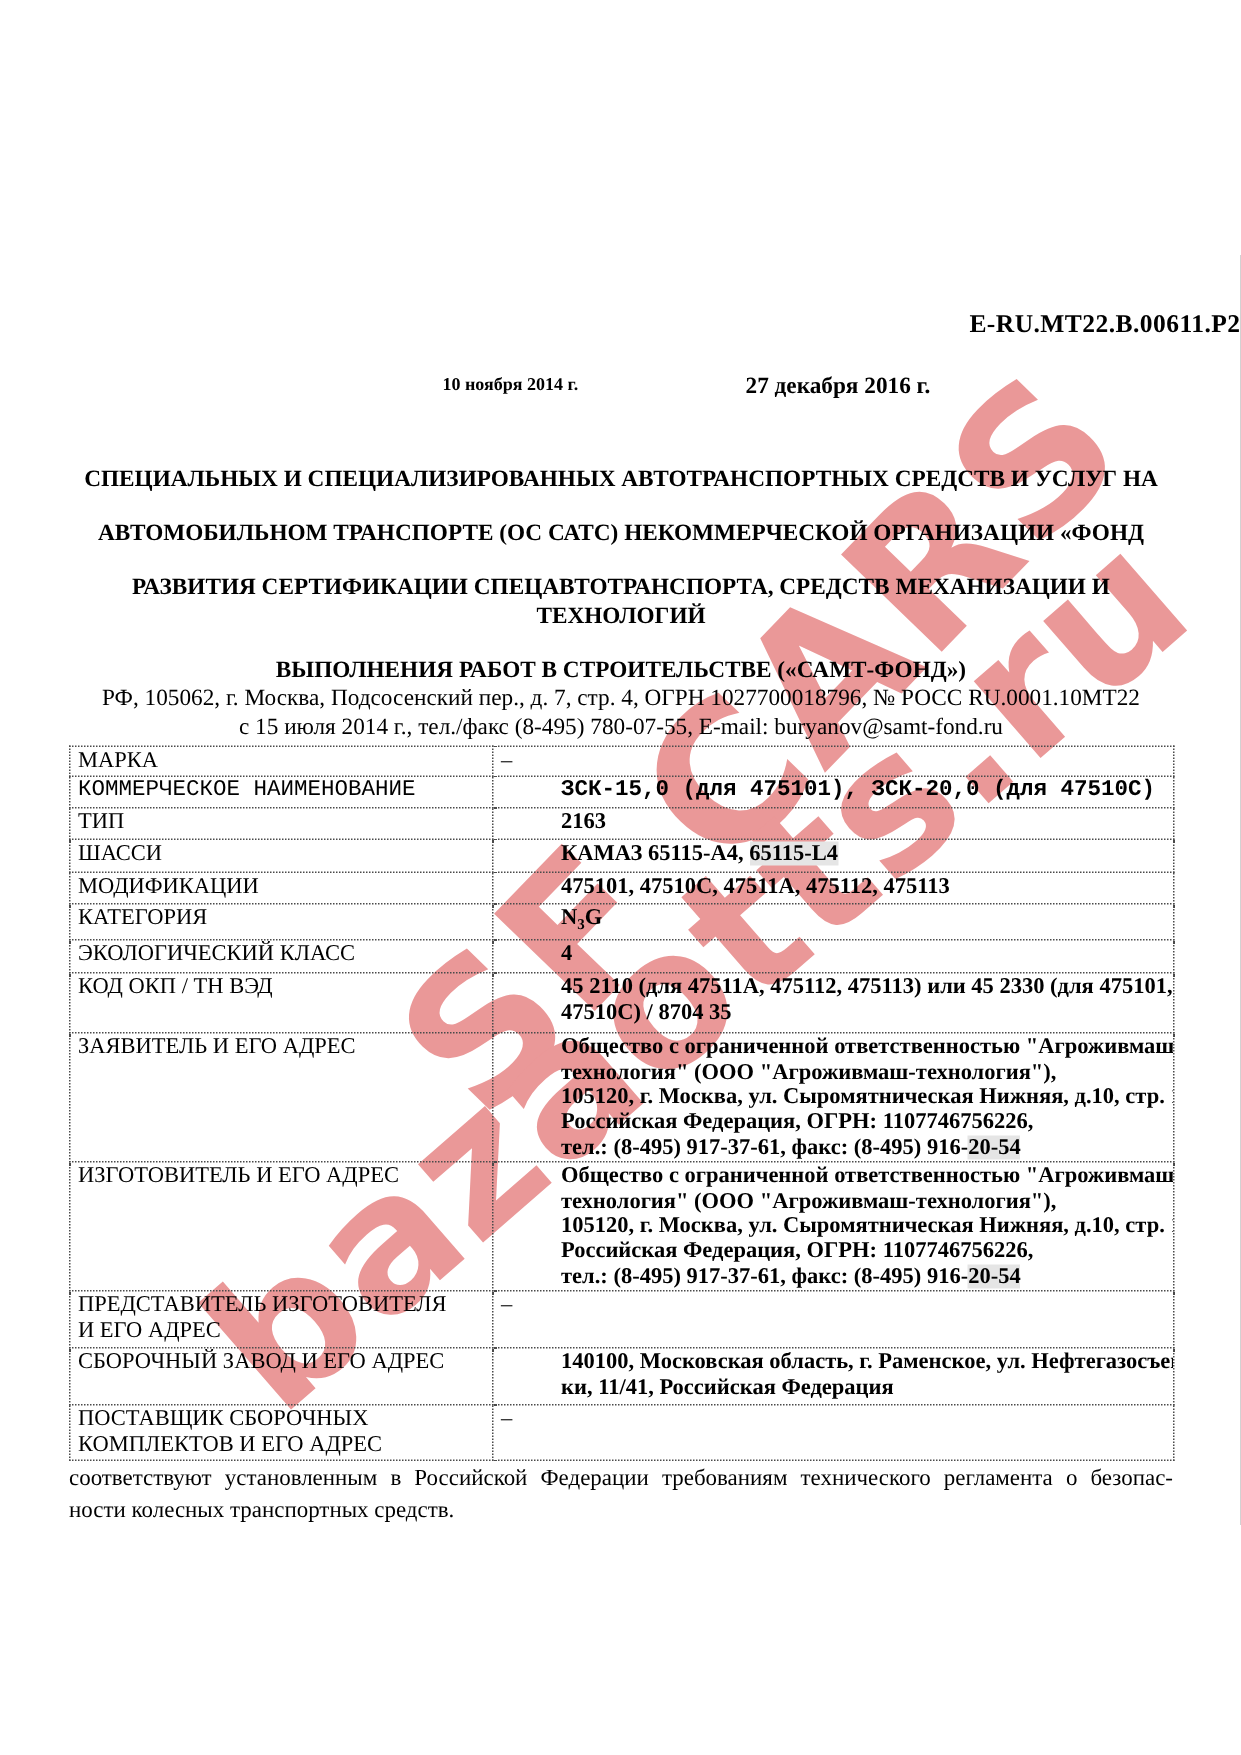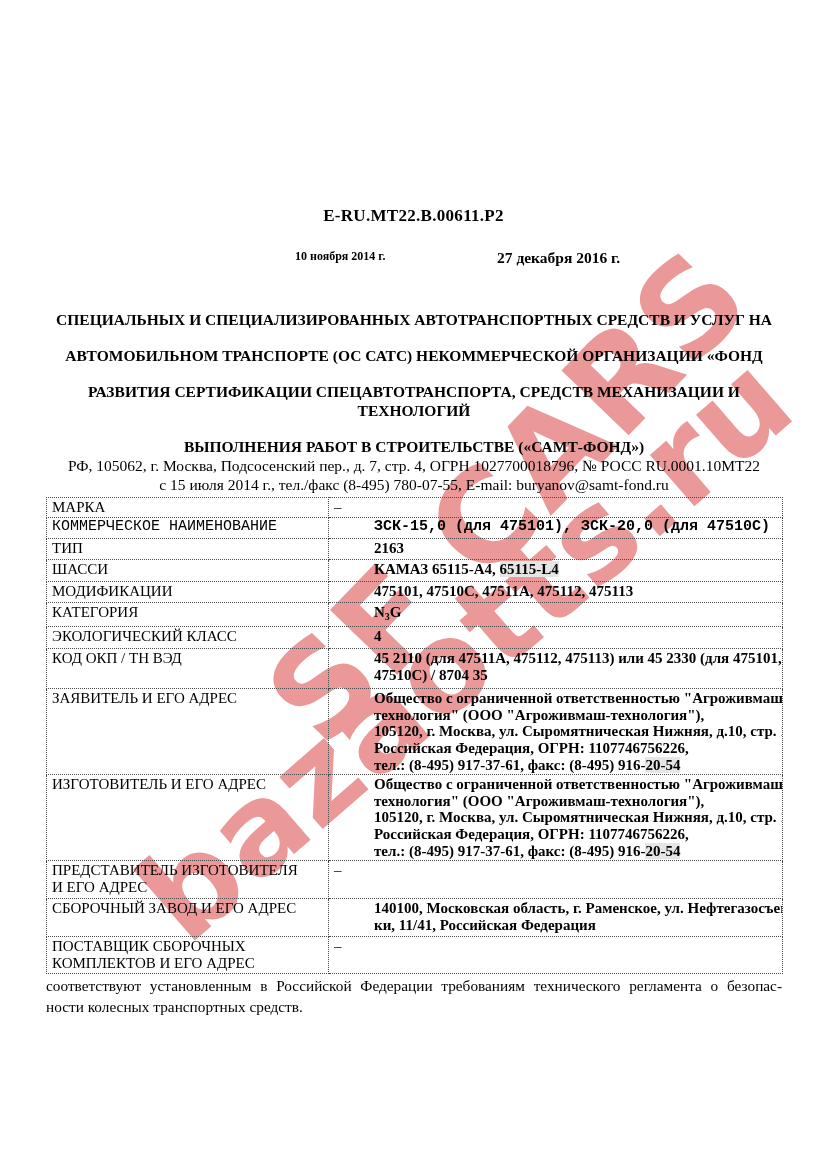--- a/index.html
+++ b/index.html
@@ -35,21 +35,21 @@
     font-size:124px;
     transform:translate(118px,868px) rotate(-41deg);
     transform-origin:0 0;
     letter-spacing:1px;
   }
   
   .content{position:relative;z-index:1;}
   .abs{position:absolute;}
   .doc-number{
     top:206px;left:0;width:827px;
-    text-align:center;
+    text-align:right;
     font-weight:bold;font-size:17px;
     letter-spacing:.3px;
   }
   .date-from{top:249px;left:295px;font-weight:bold;font-size:12px;}
   .date-to{top:249px;left:497px;font-weight:bold;font-size:15.5px;}
   .org-head{
     top:293px;left:46px;width:736px;
     text-align:center;
     font-size:15.5px;line-height:19px;
   }

